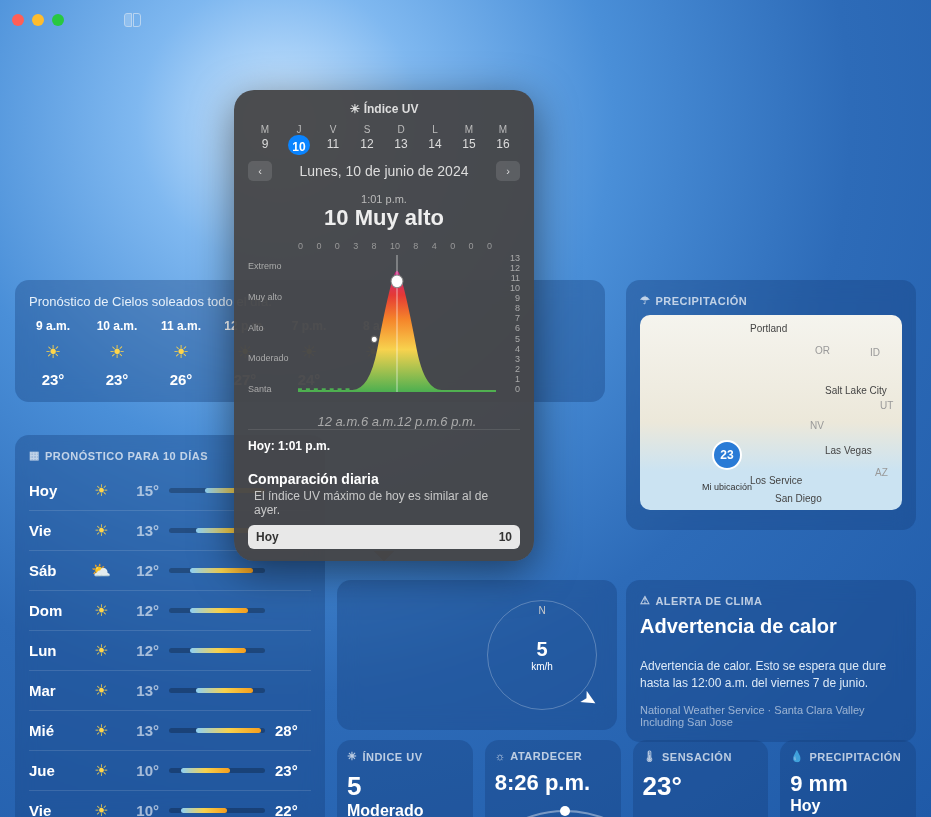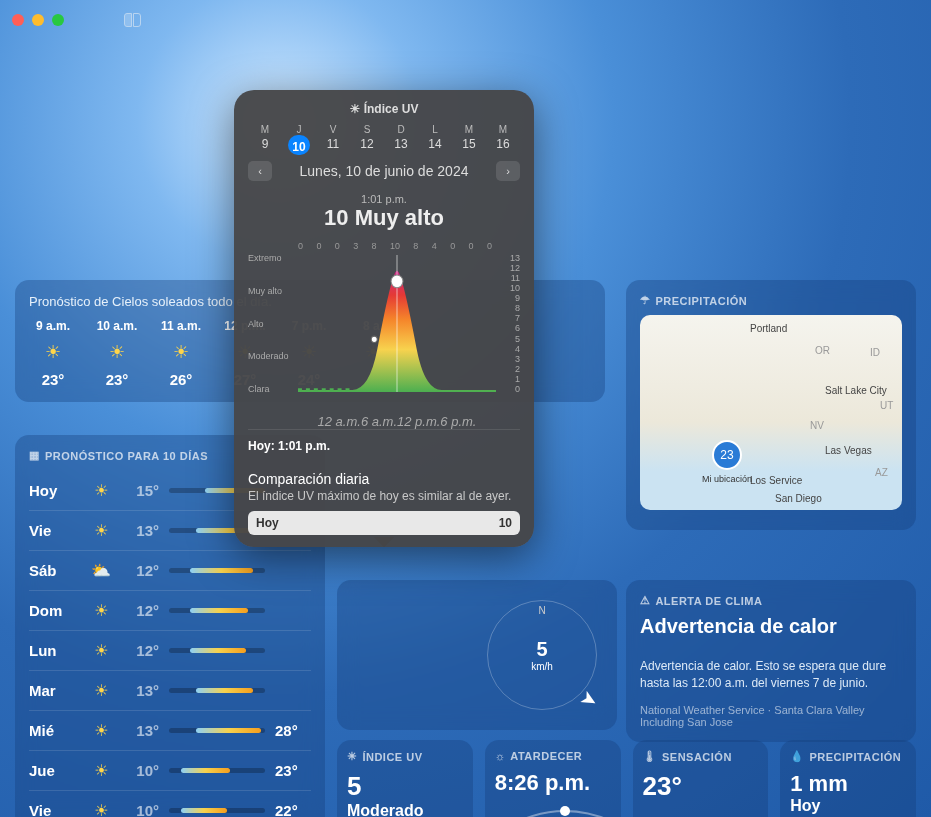--- a/index.html
+++ b/index.html
@@ -37,21 +37,21 @@
   .day-icon { width: 35px; text-align: center; font-size: 16px; }
   .day-low { width: 40px; text-align: right; color: rgba(255,255,255,0.6); font-weight: 600; }
   .day-bar { flex: 1; height: 5px; background: rgba(0,0,0,0.25); border-radius: 3px; margin: 0 10px; position: relative; overflow: hidden; }
   .day-bar-fill { position: absolute; height: 100%; border-radius: 3px; background: linear-gradient(90deg,#8dd0f5,#f7d24e,#f59e1e); }
   .day-high { width: 36px; font-weight: 600; }
 
   .precip-card { position: absolute; top: 0; right: 0; width: 290px; height: 250px; }
   .map { width: 100%; height: 195px; border-radius: 10px; background: linear-gradient(180deg,#f5f4ee 0%,#ece8da 55%,#cbe3f2 80%); position: relative; overflow: hidden; color: #555; font-size: 10px; }
   .map-label { position: absolute; font-size: 10px; color: #444; font-weight: 500; white-space: nowrap; }
   .map-loc { position: absolute; left: 62px; top: 125px; text-align: center; }
-  .map-loc-badge { width: 30px; height: 30px; border-radius: 50%; background: #2a7bd6; color: #fff; display: flex; align-items: center; justify-content: center; font-weight: 400; font-size: 12px; border: 2px solid #fff; margin: 0 auto 4px; }
+  .map-loc-badge { width: 30px; height: 30px; border-radius: 50%; background: #2a7bd6; color: #fff; display: flex; align-items: center; justify-content: center; font-weight: 700; font-size: 12px; border: 2px solid #fff; margin: 0 auto 12px; }
 
   .alert-card { position: absolute; top: 300px; right: 0; width: 290px; }
   .alert-title { font-size: 20px; font-weight: 700; margin-bottom: 20px; }
   .alert-body { font-size: 12px; line-height: 1.4; color: #dce9f6; margin-bottom: 12px; }
   .alert-source { font-size: 11px; color: rgba(255,255,255,0.55); }
 
   .small-cards { position: absolute; left: 322px; right: 0; top: 460px; display: flex; gap: 12px; }
   .small-card { flex: 1; height: 130px; background: rgba(20,60,120,0.35); border-radius: 14px; padding: 10px; }
   .small-value { font-size: 26px; font-weight: 600; margin-top: 2px; }
   .small-sub { font-size: 16px; font-weight: 600; }
@@ -74,27 +74,27 @@
   .pop-day.active .pop-day-num { background: #0a84ff; color: #fff; border-radius: 10px; display: inline-block; width: 22px; height:20px; line-height:20px; font-weight:700; }
   .pop-date-row { display: flex; align-items: center; justify-content: space-between; margin: 6px 0 12px; }
   .pop-nav { width: 24px; height: 20px; background: rgba(255,255,255,0.12); border-radius: 5px; display:flex; align-items:center; justify-content:center; color:#ddd; font-size:11px;}
   .pop-date { font-size: 14px; color: #ddd; }
   .pop-now-time { text-align:center; font-size:11px; color:#bbb; }
   .pop-now-val { text-align:center; font-size:22px; font-weight:700; margin-bottom:10px;}
   .pop-chart { position: relative; height: 165px; margin-bottom: 10px; }
   .pop-chart-topnums { display:flex; justify-content:space-between; font-size:9px; color:#999; padding:0 28px 0 50px;}
   .pop-chart-area { position:absolute; left:50px; right:24px; top:14px; bottom:14px;}
   .pop-chart-area svg { width:100%; height:100%; }
-  .pop-chart-ylabels { position:absolute; left:0; top:12px; bottom:12px; width:48px; display:flex; flex-direction:column; justify-content:space-between; font-size:9px; color:#aaa; }
+  .pop-chart-ylabels { position:absolute; left:0; top:20px; bottom:12px; width:48px; display:flex; flex-direction:column; justify-content:space-between; font-size:9px; color:#aaa; }
   .pop-chart-rlabels { position:absolute; right:0; top:12px; bottom:12px; width:18px; display:flex; flex-direction:column; justify-content:space-between; font-size:9px; color:#aaa; text-align:right;}
   .pop-chart-xlabels { display:flex; justify-content:center; font-size:13px; color:#aaa; padding:0 24px 0 50px; margin-top:-2px;font-style:italic;}
   .pop-summary { font-size:12px; line-height:1.4; color:#d5d5d5; padding:8px 0; border-top:1px solid rgba(255,255,255,0.1);}
   .pop-summary b { color:#fff; font-weight:700;}
-  .pop-compare-head { font-size:14px; font-weight:400; margin-top:8px; color:#fff;}
-  .pop-compare-sub { font-size:12px; color:#c8c8c8; margin:2px 0 8px;}
+  .pop-compare-head { font-size:14px; font-weight:700; margin-top:8px; color:#fff;}
+  .pop-compare-sub { font-size:12px; color:#c8c8c8; margin:2px 6px 8px;}
   .pop-compare-bar { background:#e8e8e8; color:#333; border-radius:6px; padding:5px 8px; display:flex; justify-content:space-between; font-size:12px; font-weight:600;}
 
   .sun-icon { color:#ffd54a; }
 </style>
 </head>
 <body>
 
 <div class="window-chrome">
   <div class="traffic-lights">
     <div class="traffic-light tl-red"></div>
@@ -306,21 +306,21 @@
           <span>SENSACIÓN</span>
         </div>
       <div class="small-value">23°</div>
 
     </div>
     <div class="small-card">
       <div class="card-header">
           <span>💧</span>
           <span>PRECIPITACIÓN</span>
         </div>
-      <div class="small-value" style="font-size:22px">1 mm</div>
+      <div class="small-value" style="font-size:22px">9 mm</div>
       <div class="small-sub">Hoy</div>
 
     </div>
   </div>
 
 </div>
 
 <div class="popover">
   <div class="pop-title"><span>☀ </span><span>Índice UV</span></div>
   <div class="pop-days" id="pop-days">
@@ -374,21 +374,21 @@
         <span>4</span>
         <span>0</span>
         <span>0</span>
         <span>0</span>
       </div>
     <div class="pop-chart-ylabels" id="pop-ylabels">
         <span>Extremo</span>
         <span>Muy alto</span>
         <span>Alto</span>
         <span>Moderado</span>
-        <span>Clara</span>
+        <span>Santa</span>
       </div>
     <div class="pop-chart-rlabels" id="pop-rlabels">
         <span>13</span>
         <span>12</span>
         <span>11</span>
         <span>10</span>
         <span>9</span>
         <span>8</span>
         <span>7</span>
         <span>6</span>

